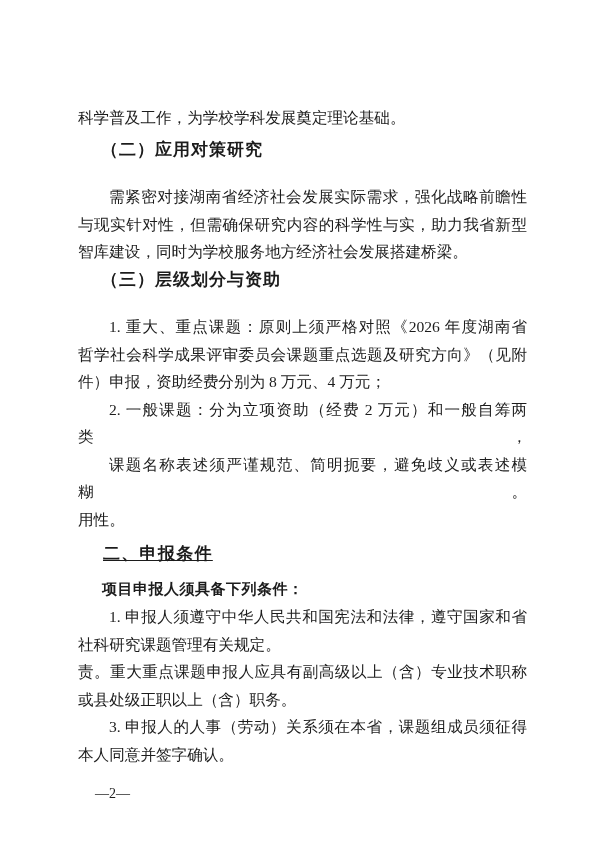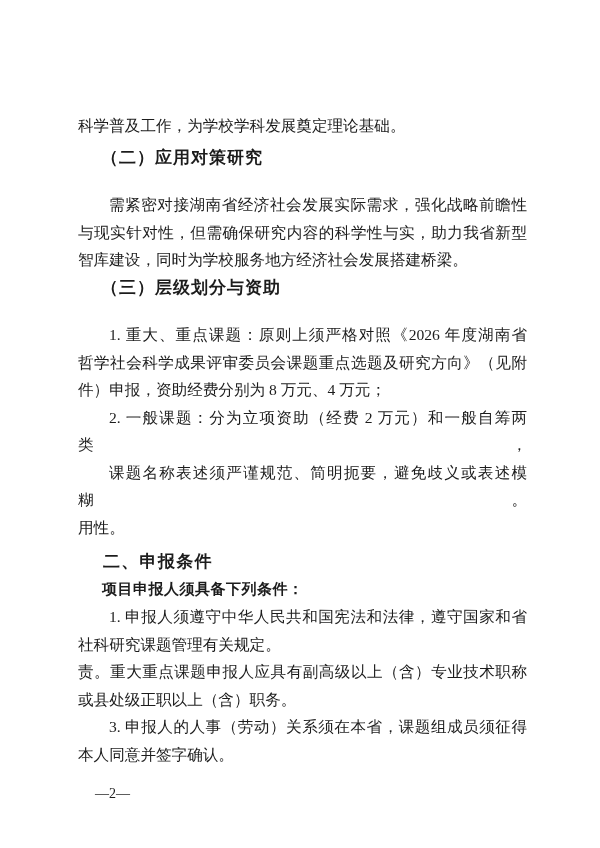--- a/index.html
+++ b/index.html
@@ -12,21 +12,21 @@
     width: 600px;
     height: 848px;
     background: #ffffff;
     overflow: hidden;
     font-family: "Liberation Serif", "DejaVu Serif", serif;
     color: #1c1c1c;
   }
   .content {
     position: absolute;
     left: 78px;
-    top: 112px;
+    top: 104px;
     width: 449px;
   }
   .ln {
     font-size: 15.6px;
     line-height: 27.5px;
     text-align: left;
     color: #1c1c1c;
   }
   .jfull {
     text-align: justify;
@@ -46,22 +46,22 @@
     letter-spacing: 1.3px;
     text-indent: 25px;
   }
   .b-kai {
     font-weight: 700;
     font-size: 15px;
     letter-spacing: 0.5px;
     text-indent: 24px;
   }
   .mt4  { margin-top: 20px; }
-  .mt7  { margin-top: 7px; }
-  .mt8  { }
+  .mt7  { margin-top: 7px; text-decoration: underline; }
+  .mt8  { margin-top: 8px; }
   .mt12 { margin-top: 4px; }
   .pageno {
     position: absolute;
     left: 95px;
     top: 784px;
     font-size: 14px;
     line-height: 20px;
     color: #1c1c1c;
   }
 </style>

